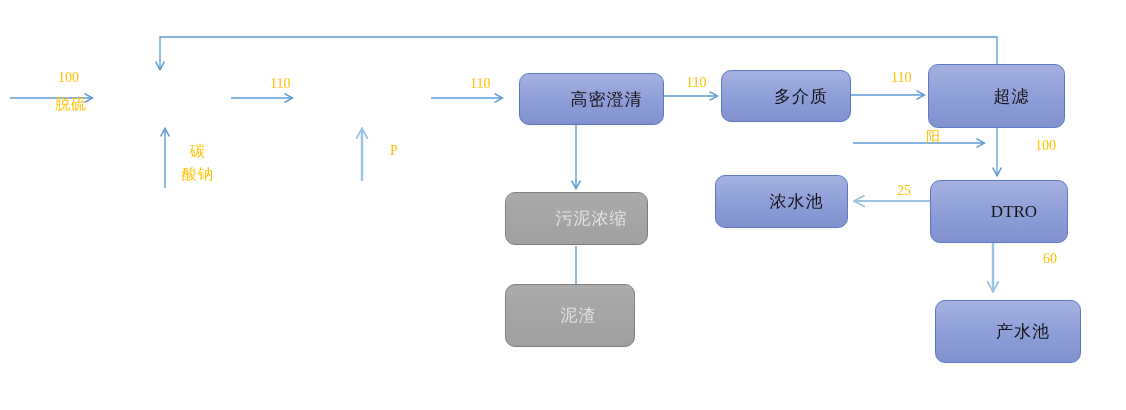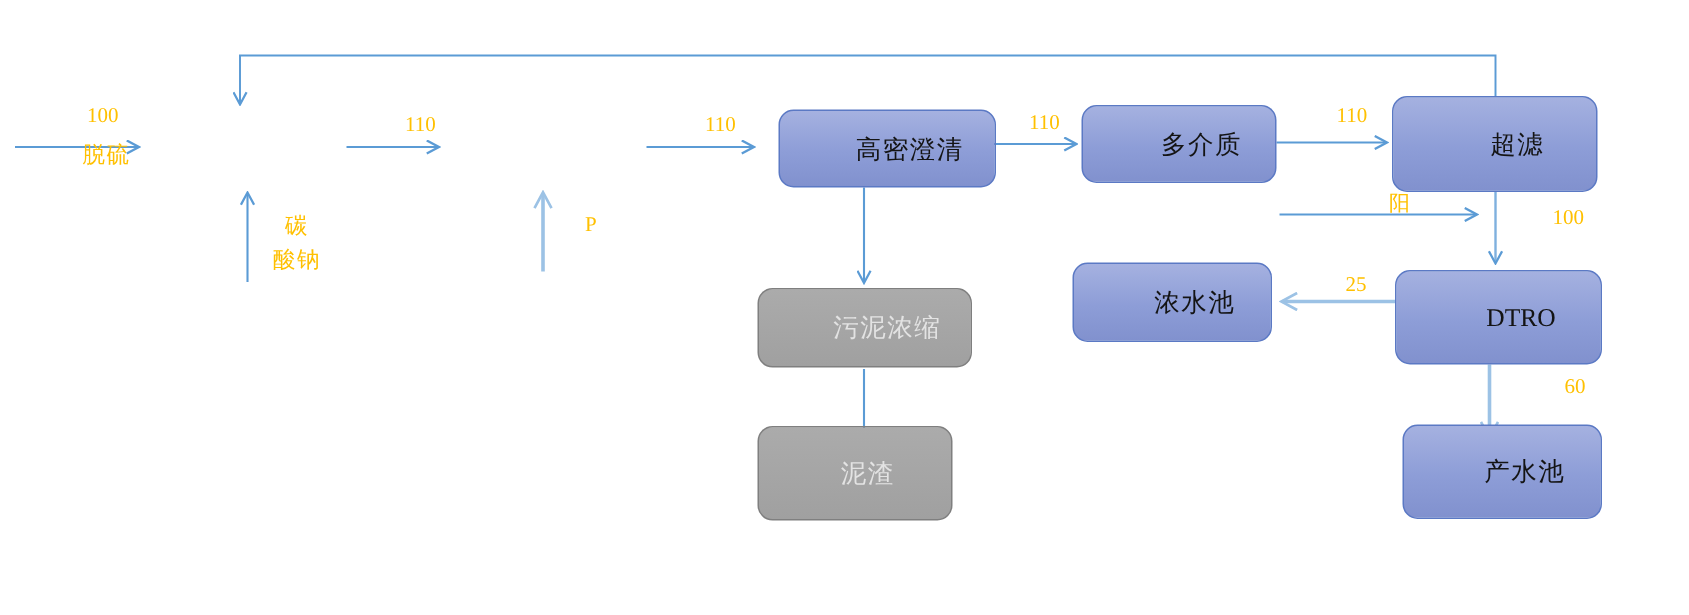--- a/index.html
+++ b/index.html
@@ -79,21 +79,21 @@
   <div class="node blue" style="left:928px;top:64px;width:137px;height:64px;">超滤</div>
 
   <div class="node gray" style="left:505px;top:192px;width:143px;height:53px;">污泥浓缩</div>
 
   <div class="node gray" style="left:505px;top:284px;width:130px;height:63px;padding-left:17px;">泥渣</div>
 
   <div class="node blue" style="left:715px;top:175px;width:133px;height:53px;">浓水池</div>
 
   <div class="node blue" style="left:930px;top:180px;width:138px;height:63px;letter-spacing:0;border-radius:10px;">DTRO</div>
 
-  <div class="node blue" style="left:935px;top:283px;width:133px;height:63px;">产水池</div>
+  <div class="node blue" style="left:935px;top:300px;width:146px;height:63px;">产水池</div>
 
   <div class="flowlabel" style="left:58px;top:69px;">100</div>
 
   <div class="flowlabel cjk" style="left:55px;top:95px;">脱硫</div>
 
   <div class="flowlabel cjk" style="left:176px;top:140px;width:44px;text-align:center;line-height:23px;">碳
 酸钠</div>
 
   <div class="flowlabel" style="left:390px;top:142px;">P</div>
 

